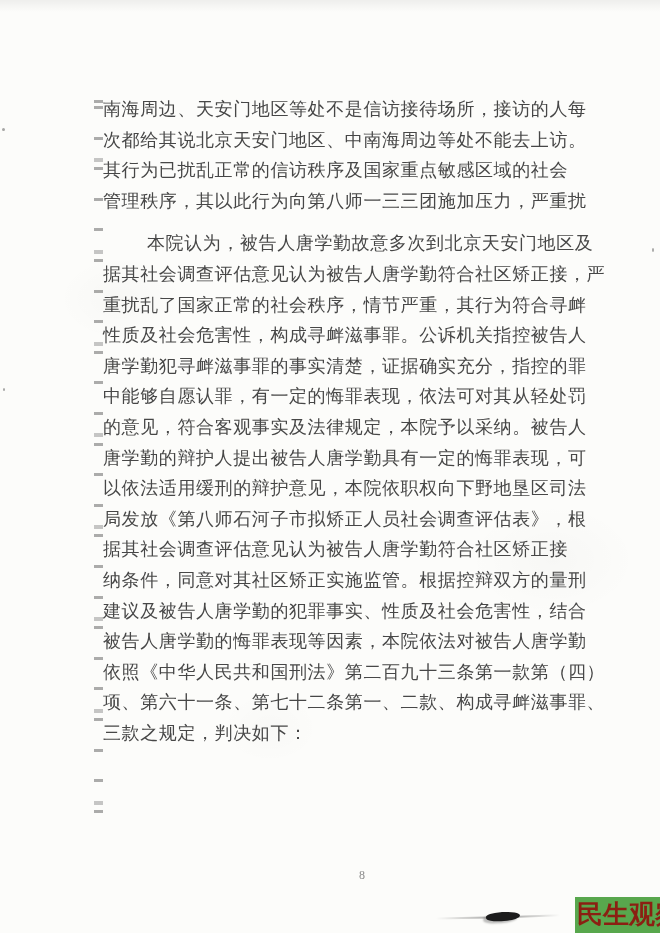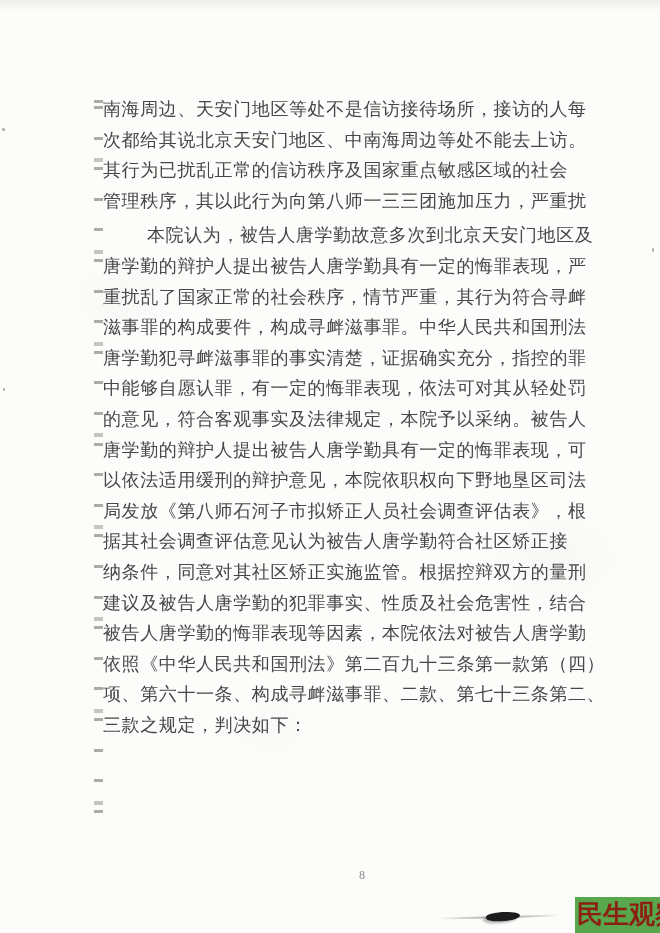--- a/index.html
+++ b/index.html
@@ -31,21 +31,21 @@
   .text-column {
     position: absolute; left: 103px; top: 94px; width: 486px;
     color: #474747;
     font-size: 18px;
     letter-spacing: 0.6px;
   }
   .text-line {
     height: 30.6px; line-height: 30.6px;
     white-space: nowrap;
   }
-  .para-2 { margin-top: 4px; }
+  .para-2 { margin-top: 12px; }
   .indent { padding-left: 44px; }
   
   .margin-artifacts {
     position: absolute; left: 94px; top: 100px; width: 9px; height: 740px;
     background:
       repeating-linear-gradient(to bottom,
         rgba(60,60,60,0.42) 0 3px,
         rgba(0,0,0,0) 3px 30.6px),
       repeating-linear-gradient(to bottom,
         rgba(0,0,0,0) 0 58px,
@@ -108,35 +108,35 @@
 
   <div class="text-column" style="color: rgb(71, 71, 71);">
     <div class="para-1">
       <div class="text-line">南海周边、天安门地区等处不是信访接待场所，接访的人每</div>
       <div class="text-line">次都给其说北京天安门地区、中南海周边等处不能去上访。</div>
       <div class="text-line">其行为已扰乱正常的信访秩序及国家重点敏感区域的社会</div>
       <div class="text-line">管理秩序，其以此行为向第八师一三三团施加压力，严重扰</div>
     </div>
     <div class="para-2">
       <div class="text-line indent">本院认为，被告人唐学勤故意多次到北京天安门地区及</div>
-      <div class="text-line">唐学勤的辩护人提出被告人唐学勤具有一定的悔罪表现，严</div>
+      <div class="text-line">据其社会调查评估意见认为被告人唐学勤符合社区矫正接，严</div>
       <div class="text-line">重扰乱了国家正常的社会秩序，情节严重，其行为符合寻衅</div>
-      <div class="text-line">滋事罪的构成要件，构成寻衅滋事罪。中华人民共和国刑法</div>
+      <div class="text-line">性质及社会危害性，构成寻衅滋事罪。公诉机关指控被告人</div>
       <div class="text-line">唐学勤犯寻衅滋事罪的事实清楚，证据确实充分，指控的罪</div>
       <div class="text-line">中能够自愿认罪，有一定的悔罪表现，依法可对其从轻处罚</div>
       <div class="text-line">的意见，符合客观事实及法律规定，本院予以采纳。被告人</div>
       <div class="text-line">唐学勤的辩护人提出被告人唐学勤具有一定的悔罪表现，可</div>
       <div class="text-line">以依法适用缓刑的辩护意见，本院依职权向下野地垦区司法</div>
       <div class="text-line">局发放《第八师石河子市拟矫正人员社会调查评估表》，根</div>
       <div class="text-line">据其社会调查评估意见认为被告人唐学勤符合社区矫正接</div>
       <div class="text-line">纳条件，同意对其社区矫正实施监管。根据控辩双方的量刑</div>
       <div class="text-line">建议及被告人唐学勤的犯罪事实、性质及社会危害性，结合</div>
       <div class="text-line">被告人唐学勤的悔罪表现等因素，本院依法对被告人唐学勤</div>
       <div class="text-line">依照《中华人民共和国刑法》第二百九十三条第一款第（四）</div>
-      <div class="text-line">项、第六十一条、构成寻衅滋事罪、二款、第七十三条第二、</div>
+      <div class="text-line">项、第六十一条、第七十二条第一、二款、构成寻衅滋事罪、</div>
       <div class="text-line">三款之规定，判决如下：</div>
     </div>
   </div>
 
   <div class="page-number">8</div>
 
   <div class="smudge-streak-left"></div>
   <div class="ink-smudge"></div>
   <div class="smudge-streak-right"></div>
 

